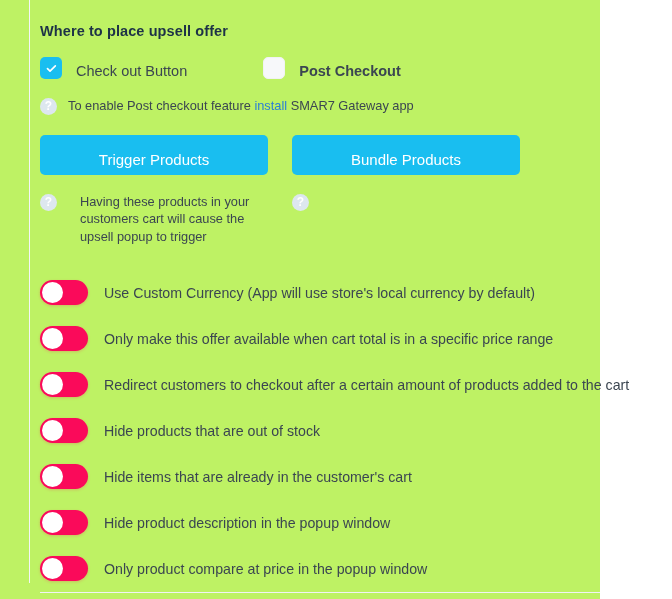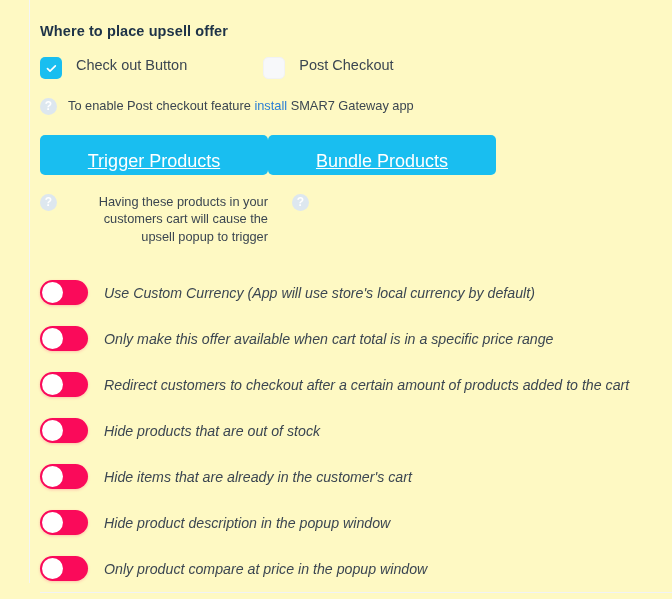--- a/index.html
+++ b/index.html
@@ -10,24 +10,24 @@
     width: 672px;
     height: 599px;
     background: #ffffff;
     font-family: "Liberation Sans", sans-serif;
     -webkit-font-smoothing: antialiased;
     overflow: hidden;
   }
 
   .page {
     position: relative;
-    width: 672px;
+    width: 600px;
     height: 599px;
     box-sizing: border-box;
-    background: #fef9c3;
+    background: #bef264;
   }
 
   
   .panel-left-edge {
     position: absolute;
     left: 29px;
     top: 0;
     width: 1px;
     height: 583px;
     background: #f3f5f7;
@@ -59,24 +59,25 @@
   }
 
   
   .checkbox-row {
     display: flex;
     align-items: center;
     margin-top: 18px;
   }
   .check-group {
     display: flex;
-    align-items: flex-start;
+    align-items: flex-end;
   }
   .check-group.second {
     margin-left: 76px;
+    font-weight: bold;
   }
   .checkbox {
     width: 22px;
     height: 22px;
     border-radius: 5px;
     flex: 0 0 auto;
     display: flex;
     align-items: center;
     justify-content: center;
     box-sizing: border-box;
@@ -117,46 +118,45 @@
     font-weight: bold;
     line-height: 17px;
     text-align: center;
     margin-top: 1px;
   }
   .help-text {
     margin-left: 11px;
     font-size: 12.8px;
     color: #3b4651;
     line-height: 1.35;
-    text-align: right;
   }
   .help-text .link {
     color: #2b7fd4;
     text-decoration: none;
   }
 
   
   .button-row {
     display: flex;
     margin-top: 20px;
   }
   .cta-button {
     width: 228px;
     height: 40px;
     border: none;
     border-radius: 5px;
     background: #19bef0;
     color: #ffffff;
     font-family: "Liberation Sans", sans-serif;
-    font-size: 18px;
+    font-size: 15px;
     cursor: pointer;
     padding: 16px;
-    text-decoration: underline;
   }
   .cta-button + .cta-button {
+    margin-left: 24px;
   }
 
   
   .desc-row {
     display: flex;
     margin-top: 18px;
   }
   .desc-col {
     width: 228px;
     display: flex;
@@ -171,21 +171,20 @@
   }
 
   
   .toggle-list {
     margin-top: 25px;
   }
   .toggle-row {
     display: flex;
     align-items: center;
     height: 46px;
-    font-style: italic;
   }
   .toggle {
     position: relative;
     flex: 0 0 auto;
     width: 48px;
     height: 25px;
     border-radius: 13px;
     background: #fa0a5a;
     box-shadow: 0 1px 3px rgba(250, 10, 90, 0.22);
     cursor: pointer;

